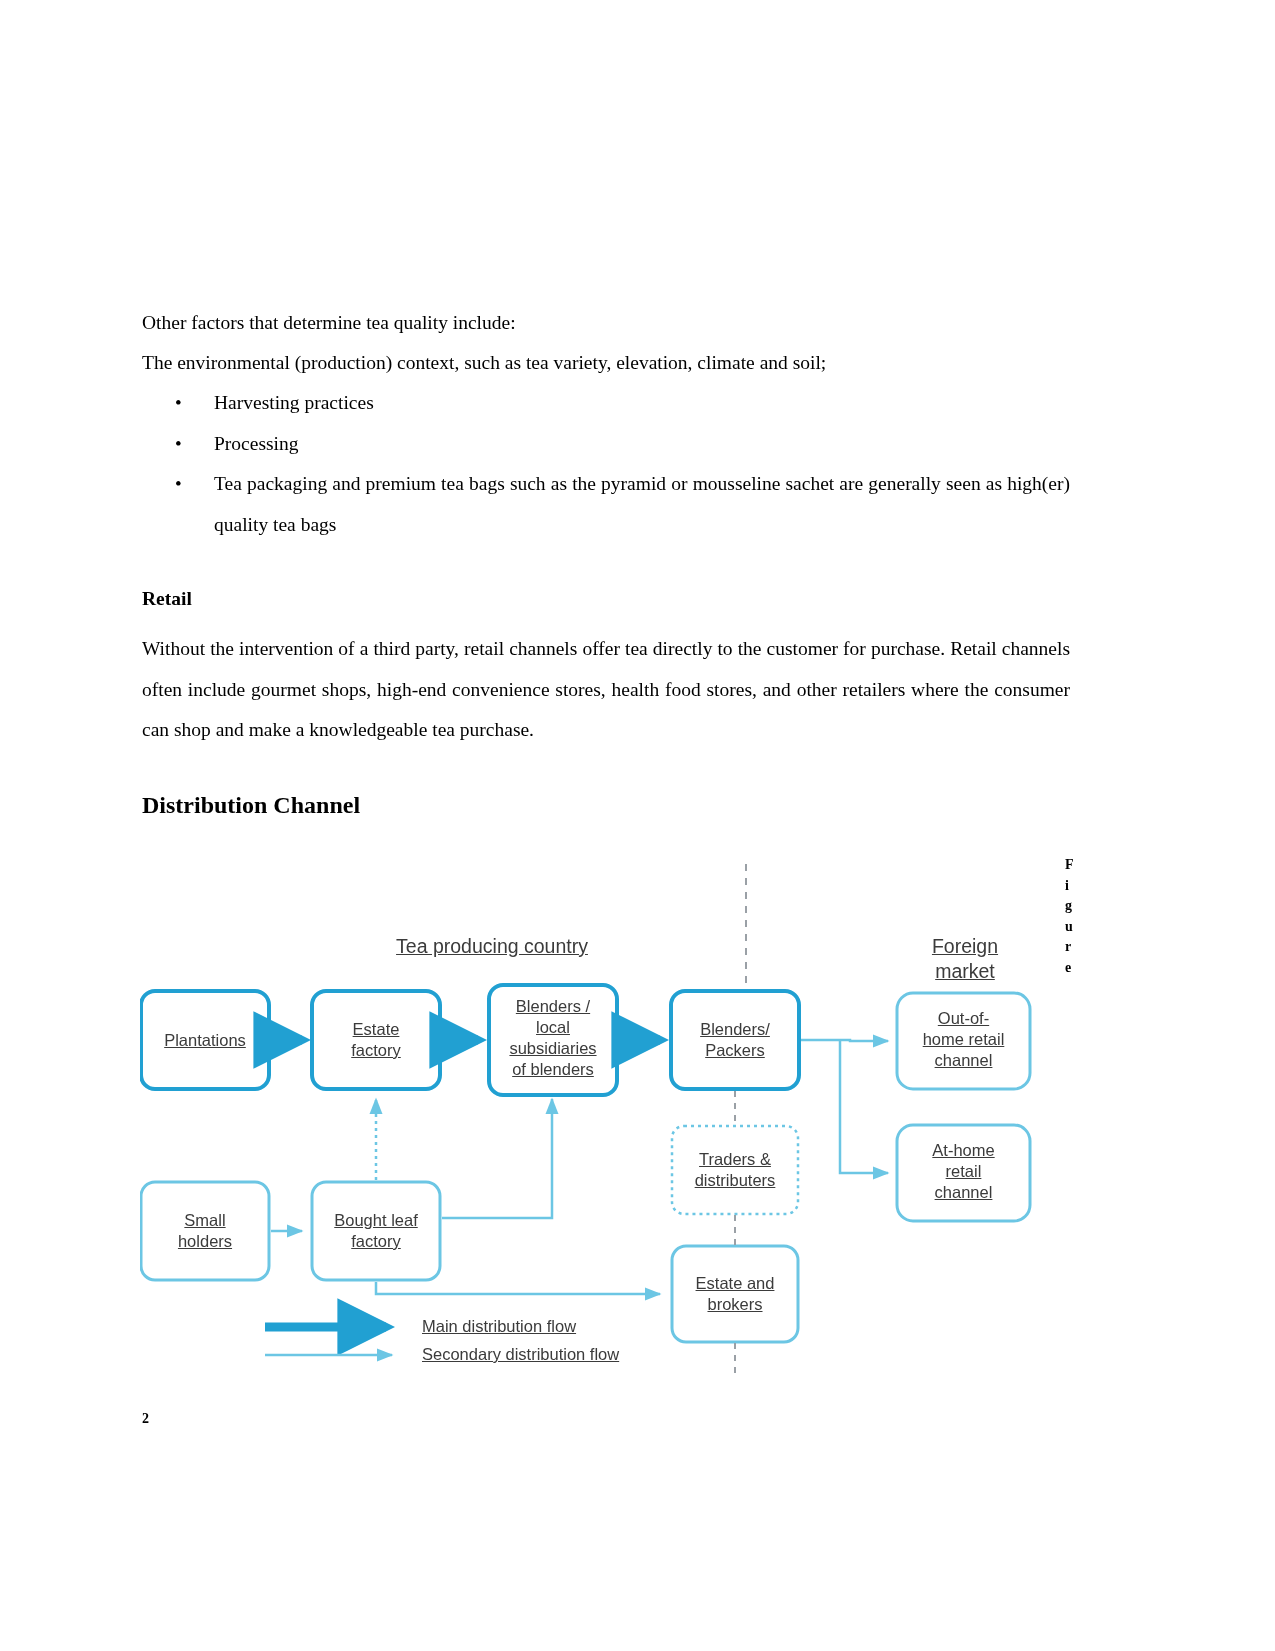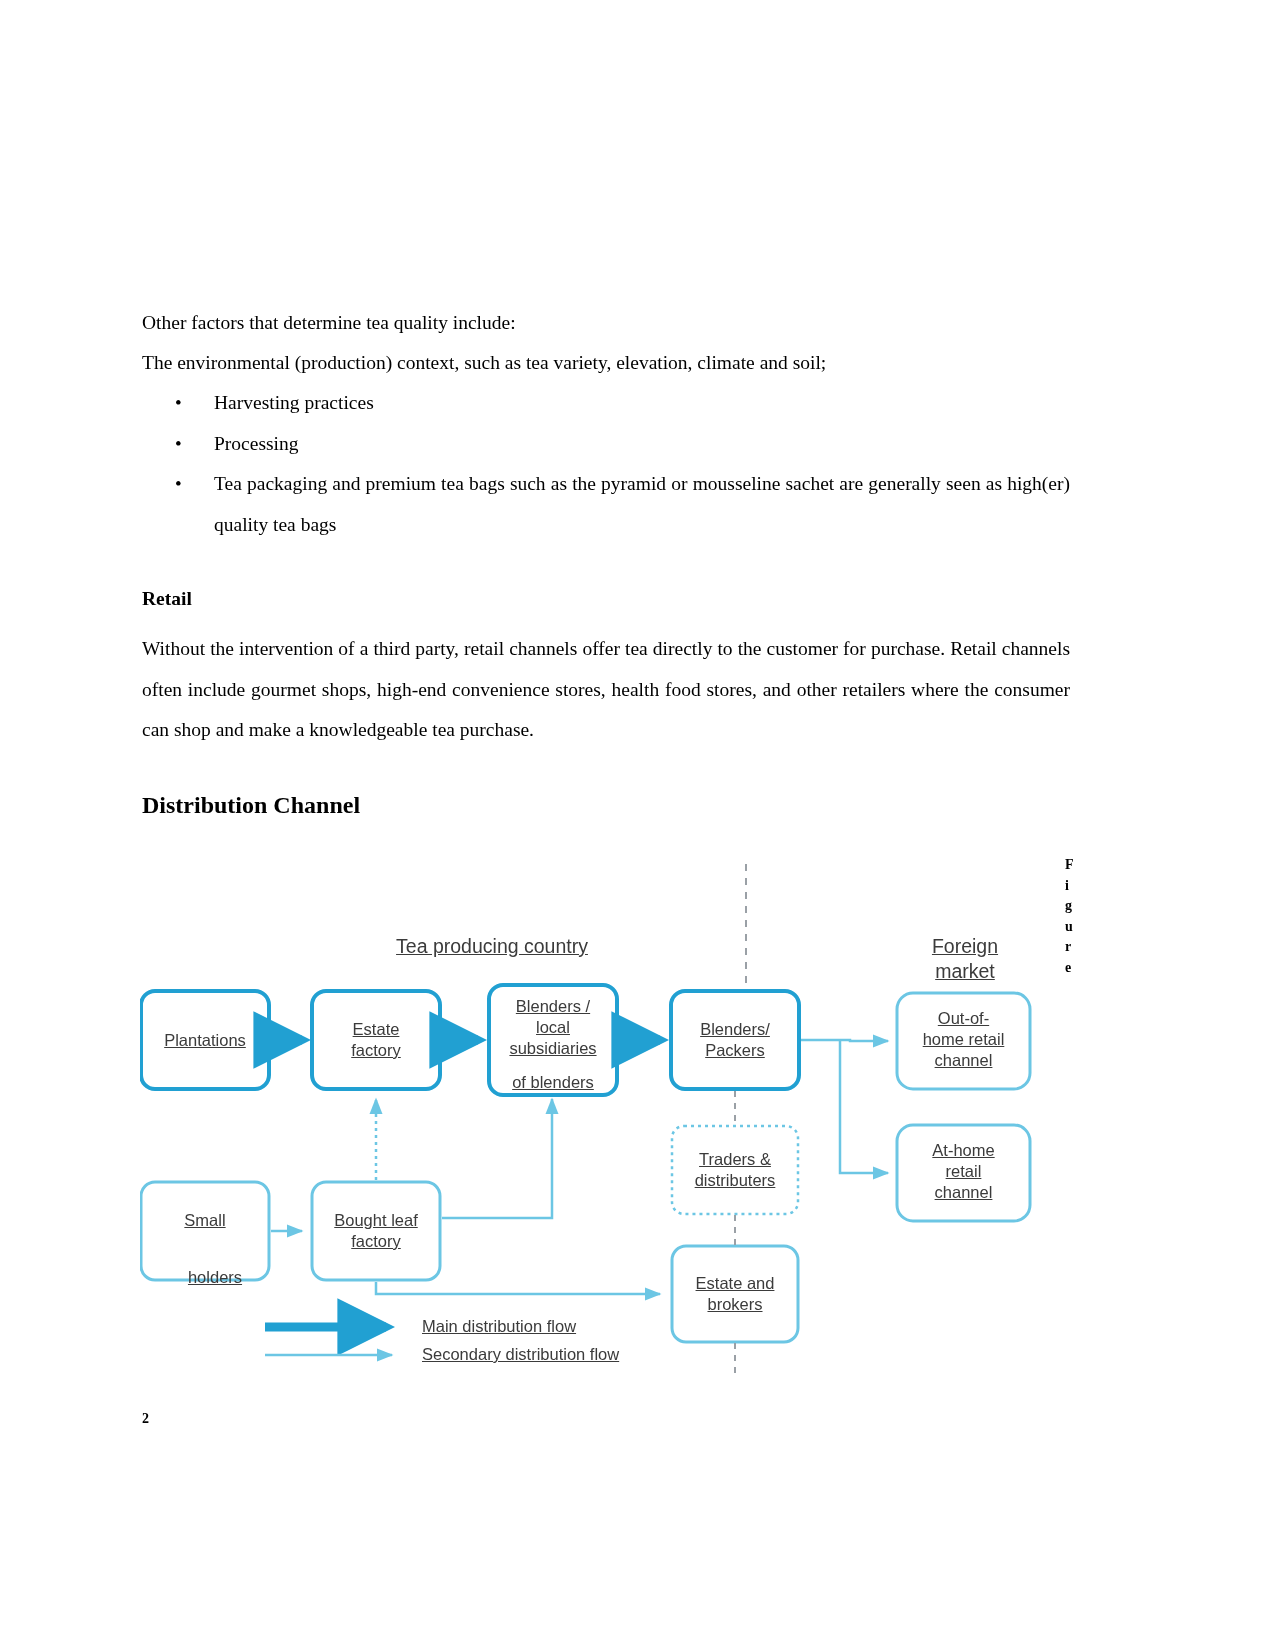--- a/index.html
+++ b/index.html
@@ -169,38 +169,38 @@
     <div class="dlabel hdr" style="left:745px;top:115px;width:160px;">market</div>
 
     <div class="dlabel" style="left:1px;top:184px;width:128px;">Plantations</div>
 
     <div class="dlabel" style="left:172px;top:173px;width:128px;">Estate</div>
     <div class="dlabel" style="left:172px;top:194px;width:128px;">factory</div>
 
     <div class="dlabel" style="left:349px;top:150px;width:128px;">Blenders /</div>
     <div class="dlabel" style="left:349px;top:171px;width:128px;">local</div>
     <div class="dlabel" style="left:349px;top:192px;width:128px;">subsidiaries</div>
-    <div class="dlabel" style="left:349px;top:226px;width:128px;">of blenders</div>
+    <div class="dlabel" style="left:349px;top:213px;width:128px;">of blenders</div>
 
     <div class="dlabel" style="left:531px;top:173px;width:128px;">Blenders/</div>
     <div class="dlabel" style="left:531px;top:194px;width:128px;">Packers</div>
 
     <div class="dlabel" style="left:757px;top:162px;width:133px;">Out-of-</div>
     <div class="dlabel" style="left:757px;top:183px;width:133px;">home retail</div>
     <div class="dlabel" style="left:757px;top:204px;width:133px;">channel</div>
 
     <div class="dlabel" style="left:757px;top:294px;width:133px;">At-home</div>
     <div class="dlabel" style="left:757px;top:315px;width:133px;">retail</div>
     <div class="dlabel" style="left:757px;top:336px;width:133px;">channel</div>
 
     <div class="dlabel" style="left:528px;top:303px;width:134px;">Traders &amp;</div>
     <div class="dlabel" style="left:528px;top:324px;width:134px;">distributers</div>
 
     <div class="dlabel" style="left:1px;top:364px;width:128px;">Small</div>
-    <div class="dlabel" style="left:11px;top:385px;width:128px;margin-top:36px;">holders</div>
+    <div class="dlabel" style="left:1px;top:385px;width:128px;">holders</div>
 
     <div class="dlabel" style="left:170px;top:364px;width:132px;">Bought leaf</div>
     <div class="dlabel" style="left:170px;top:385px;width:132px;">factory</div>
 
     <div class="dlabel" style="left:528px;top:427px;width:134px;">Estate and</div>
     <div class="dlabel" style="left:528px;top:448px;width:134px;">brokers</div>
 
     <div class="dlabel" style="left:282px;top:470px;width:300px;text-align:left;">Main distribution flow</div>
     <div class="dlabel" style="left:282px;top:498px;width:330px;text-align:left;">Secondary distribution flow</div>
   </div>

